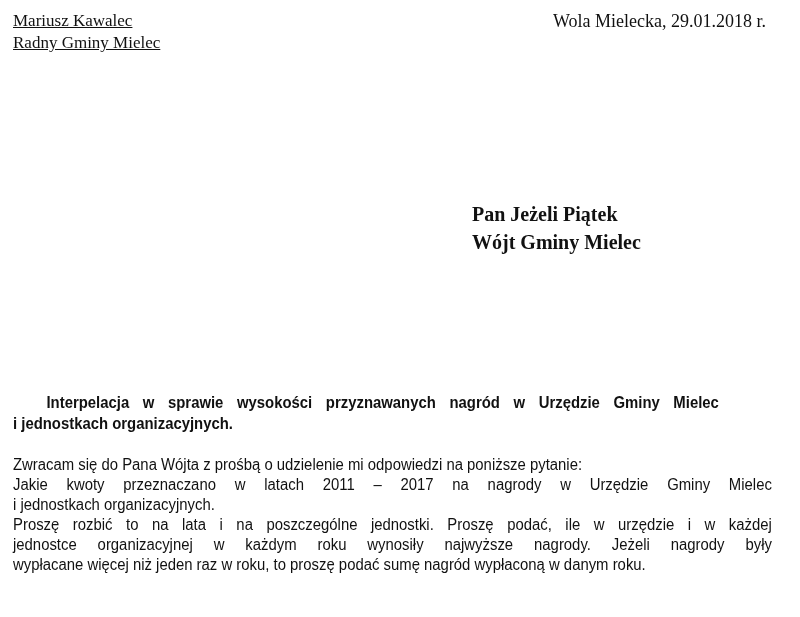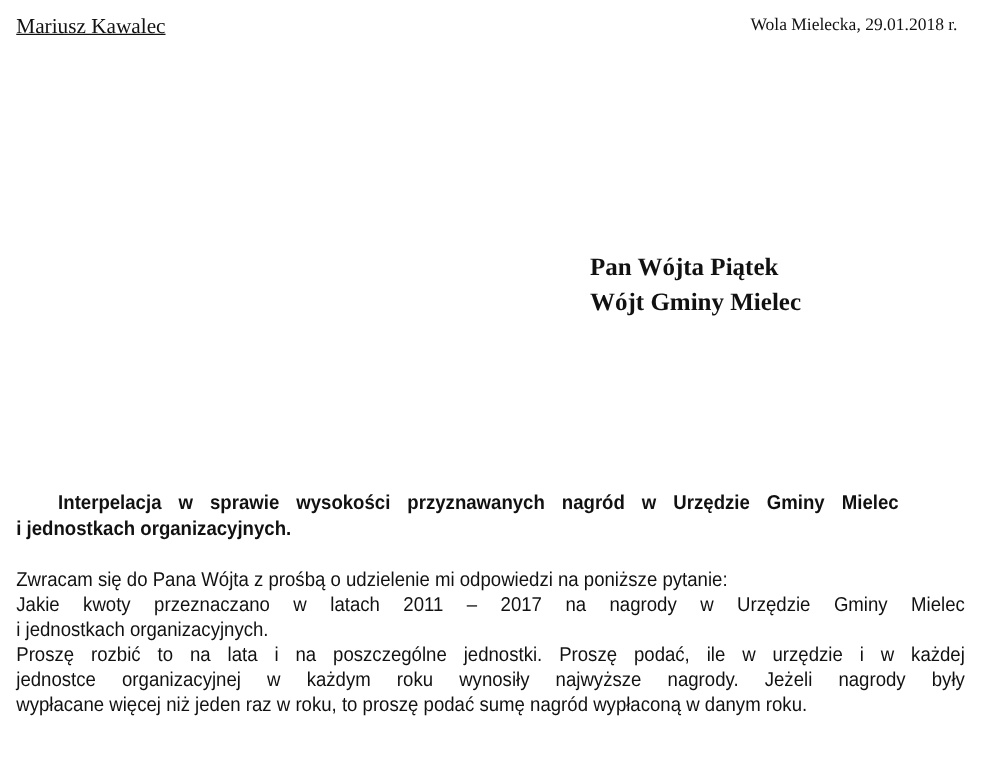--- a/index.html
+++ b/index.html
@@ -1,37 +1,38 @@
 <!DOCTYPE html>
 <html><head>
 <meta charset="utf-8">
 <style>
   html, body { margin: 0; padding: 0; background: #ffffff; }
   body { width: 800px; height: 617px; position: relative; overflow: hidden; color: #111; font-family: "Liberation Serif", serif; }
   .abs { position: absolute; }
   .sender { left: 13px; top: 10px; font-size: 17px; line-height: 22px; text-decoration: underline; }
-  .date { right: 34px; top: 10px; font-size: 14px; line-height: 22px; }
+  .date { right: 34px; top: 10px; font-size: 18px; line-height: 22px; }
   .recipient { left: 472px; top: 200px; font-size: 20px; line-height: 28px; font-weight: bold; }
   .subject { left: 13px; top: 392px; width: 762px; font-family: "Liberation Sans", sans-serif; font-weight: bold; font-size: 16px; line-height: 21px; transform: scaleX(0.93); transform-origin: left top; width: 820px; }
   .subject .l1 { text-indent: 36px; text-align: justify; text-align-last: justify; }
   .body { left: 13px; top: 455px; width: 820px; font-family: "Liberation Sans", sans-serif; font-size: 16px; line-height: 20px; transform: scaleX(0.93); transform-origin: left top; }
   .body p { margin: 0; }
   .just { text-align: justify; text-align-last: justify; }
 </style>
 </head>
 <body>
 
 <div class="abs sender">
   <div>Mariusz Kawalec</div>
+  <div>Radny Gminy Mielec</div>
 </div>
 
 <div class="abs date">Wola Mielecka, 29.01.2018 r.</div>
 
 <div class="abs recipient">
-  <div>Pan Wójta Piątek</div>
+  <div>Pan Jeżeli Piątek</div>
   <div>Wójt Gminy Mielec</div>
 </div>
 
 <div class="abs subject">
   <div class="l1" style="width:759px">Interpelacja w sprawie wysokości przyznawanych nagród w Urzędzie Gminy Mielec</div>
   <div>i jednostkach organizacyjnych.</div>
 </div>
 
 <div class="abs body">
   <p>Zwracam się do Pana Wójta z prośbą o udzielenie mi odpowiedzi na poniższe pytanie:</p>

